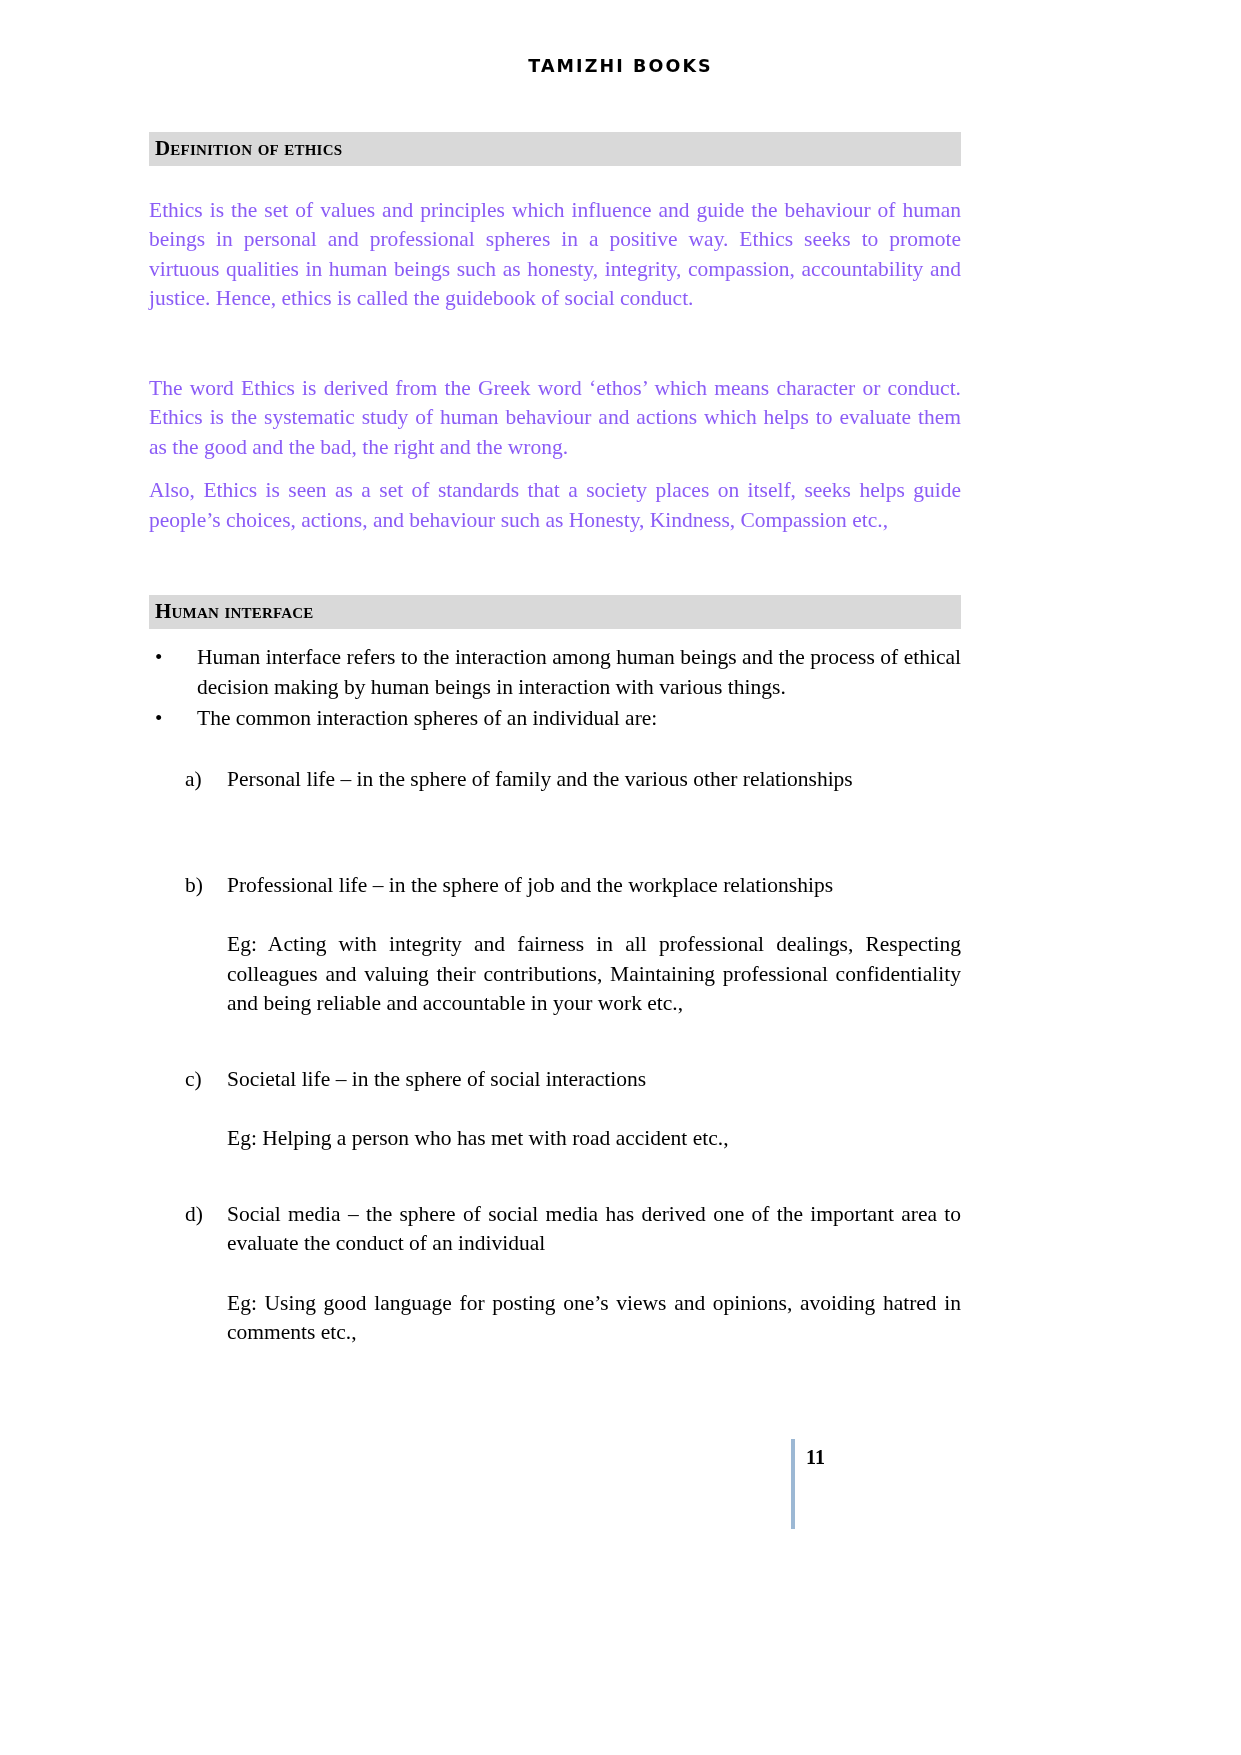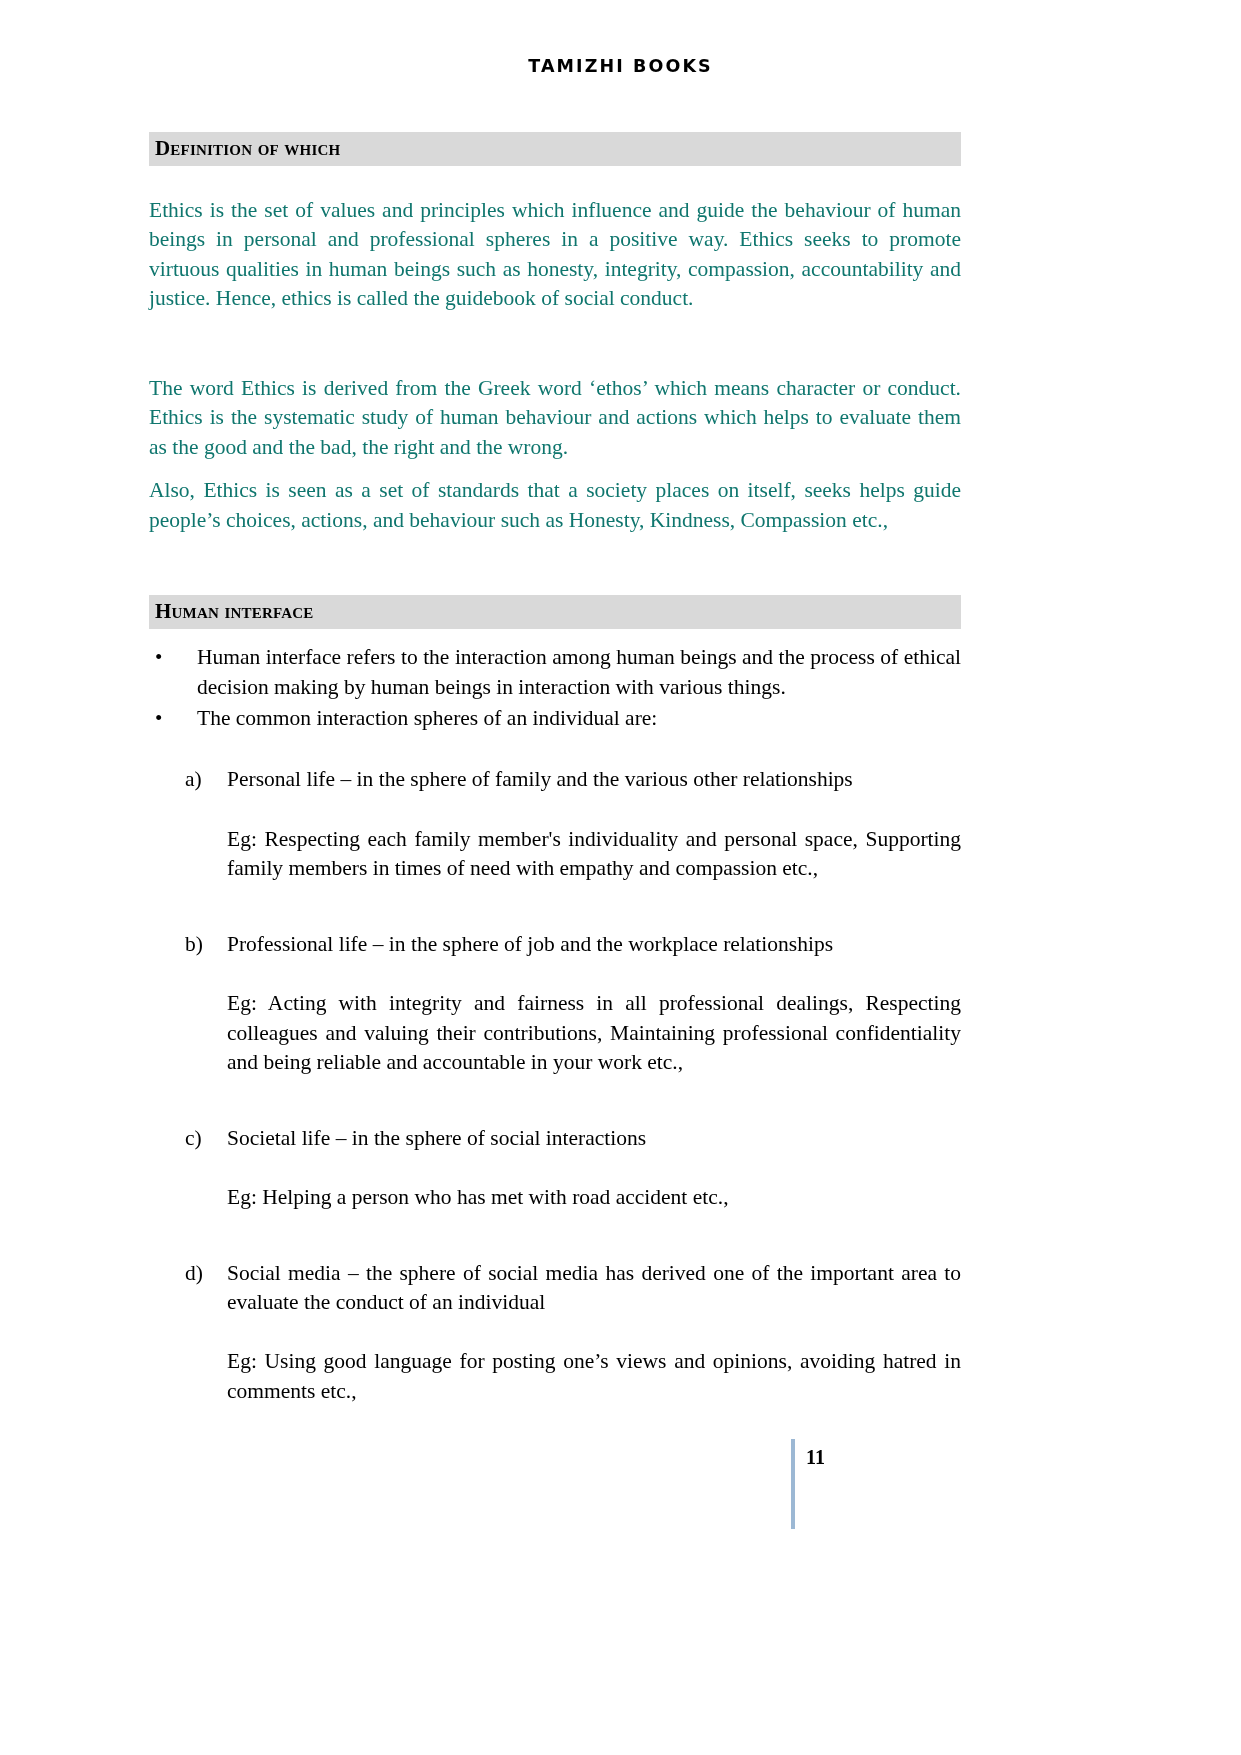--- a/index.html
+++ b/index.html
@@ -68,21 +68,21 @@
   }
 
   
   p.body {
     margin: 0;
     font-size: 21.5px;
     line-height: 1.37;
     text-align: justify;
     text-justify: inter-word;
     font-stretch: condensed;
-    color: #0f766e;
+    color: #8b5cf6;
   }
 
   .gap-sm { height: 14px; }
   .gap-md { height: 30px; }
   .gap-lg { height: 46px; }
   .gap-xl { height: 60px; }
 
   
   ul.bullets {
     margin: 0;
@@ -168,21 +168,21 @@
 
 <div class="page">
 
   <div class="run-head">
     <span class="brand">TAMIZHI BOOKS</span>
   </div>
 
   <div class="col" style="top:132px;">
 
     <div class="sec-head">
-      <span class="sec-head-text">Definition of which</span>
+      <span class="sec-head-text">Definition of ethics</span>
     </div>
 
     <div class="gap-md"></div>
 
     <p class="body">Ethics is the set of values and principles which influence and guide the behaviour of human beings in personal and professional spheres in a positive way. Ethics seeks to promote virtuous qualities in human beings such as honesty, integrity, compassion, accountability and justice. Hence, ethics is called the guidebook of social conduct.</p>
 
     <div class="gap-xl"></div>
 
     <p class="body">The word Ethics is derived from the Greek word ‘ethos’ which means character or conduct. Ethics is the systematic study of human behaviour and actions which helps to evaluate them as the good and the bad, the right and the wrong.</p>
 
@@ -211,21 +211,20 @@
 
     <div class="gap-md"></div>
 
     <ol class="letters">
 
       <li class="alpha">
         <span class="marker">a)</span>
         <span>Personal life – in the sphere of family and the various other relationships</span>
       </li>
       <div class="gap-md"></div>
-      <p class="eg">Eg: Respecting each family member's individuality and personal space, Supporting family members in times of need with empathy and compassion etc.,</p>
 
       <div class="gap-lg"></div>
 
       <li class="alpha">
         <span class="marker">b)</span>
         <span>Professional life – in the sphere of job and the workplace relationships</span>
       </li>
       <div class="gap-md"></div>
       <p class="eg">Eg: Acting with integrity and fairness in all professional dealings, Respecting colleagues and valuing their contributions, Maintaining professional confidentiality and being reliable and accountable in your work etc.,</p>
 

